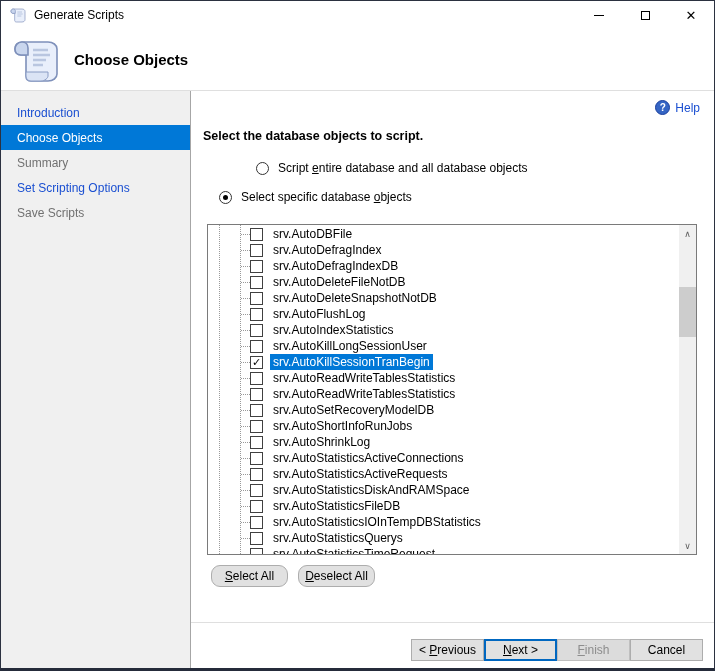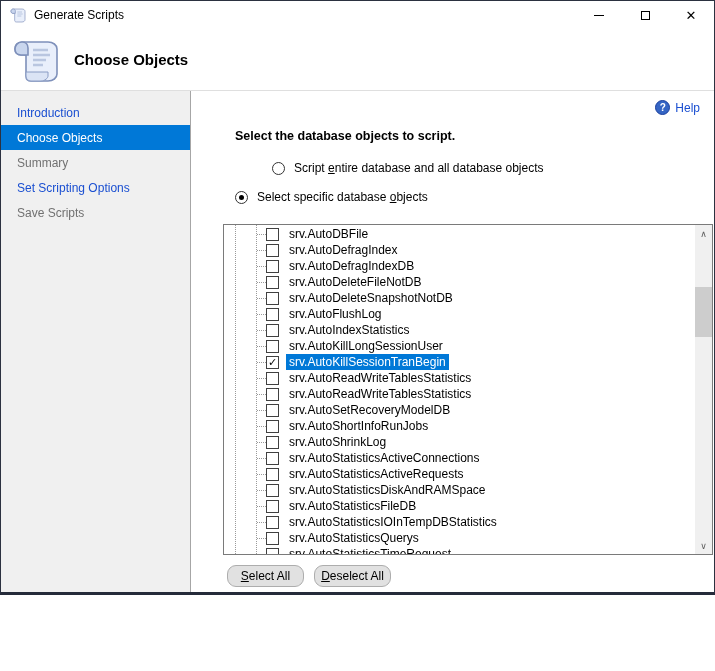--- a/index.html
+++ b/index.html
@@ -1,53 +1,53 @@
 <!DOCTYPE html>
 <html><head>
 <meta charset="utf-8">
 <style>
   * { margin:0; padding:0; box-sizing:border-box; }
   html,body { background:#ffffff; }
   body { font-family:"Liberation Sans", sans-serif; }
 
   .window{
-    position:relative; width:715px; height:595px;
+    position:relative; width:715px; height:671px;
     border:1px solid #2b3140; border-bottom:3px solid #252b3a;
     background:#ffffff; overflow:hidden;
   }
 
   
   .titlebar{ height:28px; background:#ffffff; display:flex; align-items:center; }
   .titlebar .app-icon{ width:16px; height:16px; margin-left:9px; }
   .titlebar .title{ font-size:12px; color:#000; margin-left:8px; flex:1; }
   .win-controls{ display:flex; height:100%; }
   .win-btn{ width:46px; height:100%; display:flex; align-items:center; justify-content:center; background:transparent; border:none; cursor:default; }
   .glyph-min{ width:10px; height:0; border-top:1px solid #000; display:block; }
   .glyph-max{ width:9px; height:9px; border:1px solid #000; display:block; }
   .glyph-close{ font-size:13px; color:#000; line-height:1; }
 
   
   .header{ height:62px; background:#ffffff; border-bottom:1px solid #dfdfdf; display:flex; align-items:center; }
   .header .scroll-icon{ width:48px; height:48px; margin-left:11px; }
   .header h1{ font-size:15px; font-weight:bold; color:#000; margin-left:14px; }
 
   
-  .body{ display:flex; height:577px;gap:16px; }
+  .body{ display:flex; height:577px; }
   .sidebar{ width:190px; background:#f0f0f0; border-right:1px solid #a6a6a6; padding-top:9px; }
   .side-item{ height:25px; display:flex; align-items:center; padding-left:16px; font-size:12px; cursor:default; }
   .side-item.link{ color:#1a4fd1; }
   .side-item.active{ background:#0078d7; color:#ffffff; }
   .side-item.disabled{ color:#717171; }
 
   .content{ position:relative; flex:1; background:#ffffff; }
 
   .help-link{ position:absolute; top:9px; right:14px; display:flex; align-items:center; font-size:12px; color:#1a4fd1; cursor:pointer; }
   .help-badge{ width:15px; height:15px; border-radius:50%; background:#3565c4; border:1px solid #1a3f9e; color:#fff; font-size:10px; font-weight:bold; display:flex; align-items:center; justify-content:center; margin-right:5px; }
 
-  .heading{ position:absolute; top:38px; left:28px; font-size:12.5px; font-weight:bold; color:#000; }
+  .heading{ position:absolute; top:38px; left:12px; font-size:12.5px; font-weight:bold; color:#000; }
 
   .radio-row{ position:absolute; left:28px; display:flex; align-items:center; font-size:12px; color:#000; cursor:default; }
   .radio-row.r1{ top:70px;padding-left:37px; }
   .radio-row.r2{ top:99px; }
   .radio-circle{ width:13px; height:13px; border:1px solid #333; border-radius:50%; background:#fff; margin-right:9px; position:relative; flex:none; }
   .radio-circle.on::after{ content:""; position:absolute; left:3px; top:3px; width:5px; height:5px; border-radius:50%; background:#000; }
 
   
   .listbox{ position:absolute; left:16px; top:133px; width:490px; height:331px; border:1px solid #7a7a7a; background:#ffffff; overflow:hidden; }
   .tree-area{ position:absolute; left:0; top:0; right:17px; bottom:0; overflow:hidden; }

